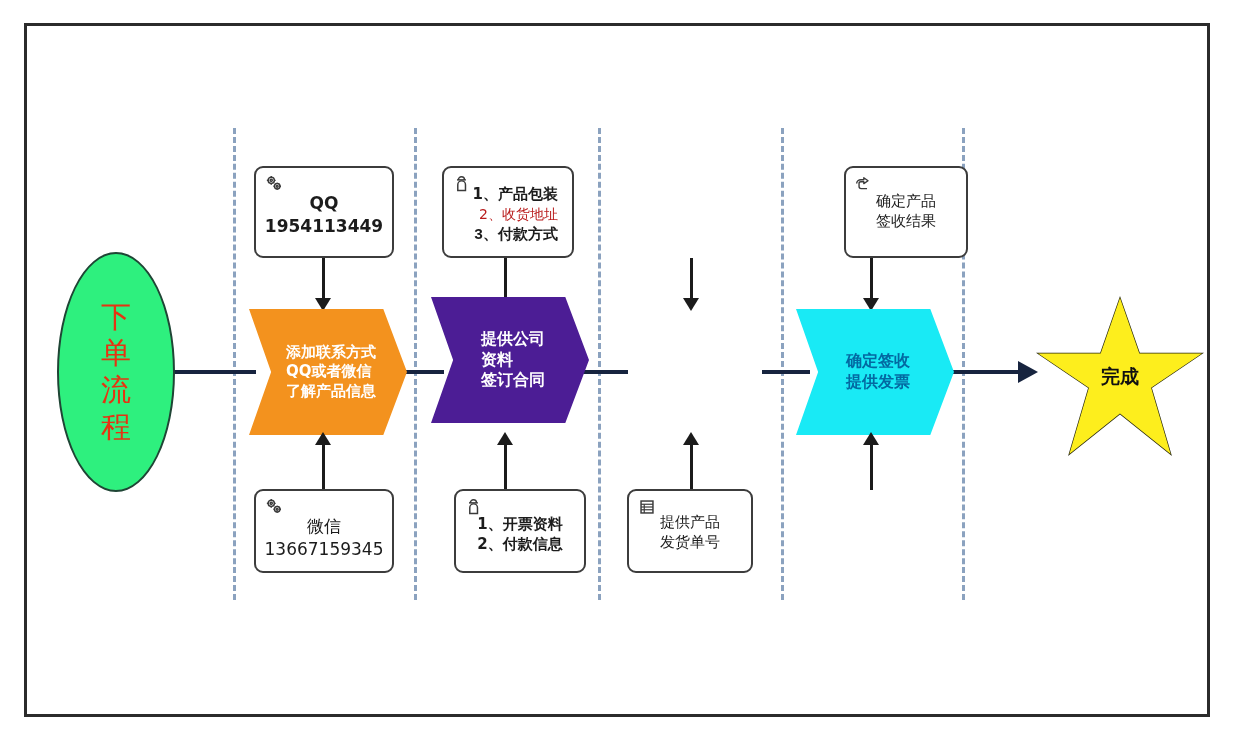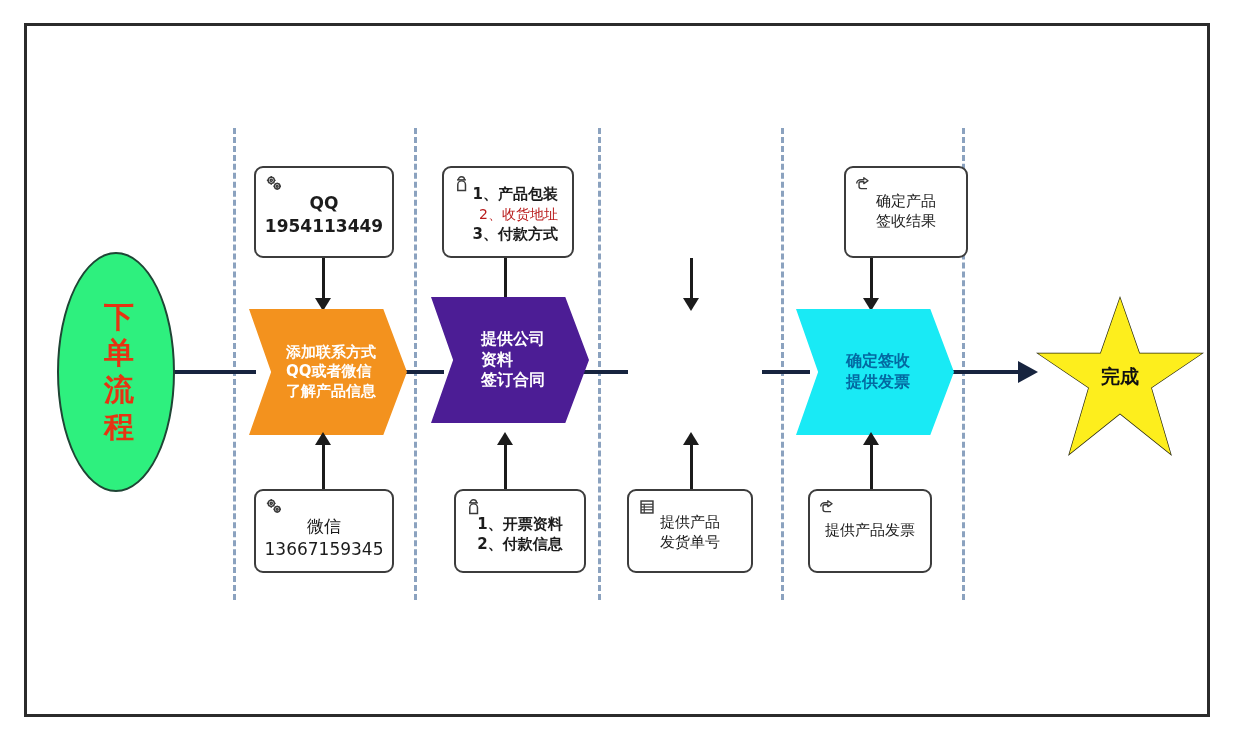--- a/index.html
+++ b/index.html
@@ -82,24 +82,24 @@
     border-radius: 50%;
     background: #2ef07e;
     border: 2px solid #1f4535;
     box-sizing: border-box;
     display: flex;
     align-items: center;
     justify-content: center;
   }
   .start-ellipse .label {
     color: #e63312;
-    font-weight: bold;
+    font-weight: normal;
     font-size: 30px;
     line-height: 1.22;
-    text-align: right;
+    text-align: center;
     width: 36px;
     word-break: break-all;
     letter-spacing: 0;
   }
 
   
   .note-box {
     position: absolute;
     background: #ffffff;
     border: 2px solid #3c3c3c;
@@ -119,21 +119,21 @@
     color: #1c1c1c;
     font-size: 15px;
     line-height: 1.33;
     white-space: pre-line;
   }
   .note-text.topgap { margin-top: 18px; }
   .note-text.smallgap { margin-top: 6px; }
   .note-text.bold { font-weight: bold; }
   .note-text .l1 { font-weight: bold; }
   .note-text .l2 { font-weight: normal; color: #b91c1c; font-size: 14px; }
-  .note-text .l3 { font-weight: bold; }
+  .note-text .l3 { font-weight: bold; font-family: Liberation Mono, monospace; }
   .note-text.mono-num { font-size: 17px; }
 
   
   .chevron {
     position: absolute;
     height: 126px;
     clip-path: polygon(0% 0%, 85% 0%, 100% 50%, 85% 100%, 0% 100%, 14% 50%);
     display: flex;
     align-items: center;
     justify-content: center;
@@ -333,29 +333,19 @@
   <div class="vline" style="left:870px; top:258px; height:44px;"></div>
   <div class="arrow-down" style="left:863px; top:298px;"></div>
 
   <div class="chevron" style="left:796px; top:309px; width:158px; background:#19eaf5;">
     <div class="ctext" style="color:#0369a1; font-size:16px;">确定签收
 提供发票</div>
   </div>
 
   <div class="arrow-up" style="left:863px; top:432px;"></div>
   <div class="vline" style="left:870px; top:444px; height:46px;"></div>
-  <div class="note-box" style="left:808px; top:489px; width:124px; height:84px;">
-    <span class="note-icon">
-      <svg viewBox="0 0 24 24" width="22" height="22">
-        <g fill="none" stroke="#3a3a3a" stroke-width="1.5" stroke-linejoin="round">
-          <path d="M4 11.5 c0-2.6 2.2-4.2 4.6-4.2 h3.2 v-2.1 l4.6 3.2 -4.6 3.2 v-2.1 h-3.2 c-1.1 0-2 0.7-2 1.9 v3.4 c0 1.3 1 2.2 2.3 2.2 h6.4"></path>
-        </g>
-      </svg>
-    </span>
-    <div class="note-text" style="margin-top:24px;">提供产品发票</div>
-  </div>
 
   <div style="position:absolute; left:1036px; top:296px; width:168px; height:160px;">
     <div class="star-outline" style="left:0; top:0;"></div>
     <div class="star" style="left:0; top:0; transform:scale(0.975); transform-origin:center;"></div>
     <div class="star-label">完成</div>
   </div>
 </div>
 
 </body></html>

